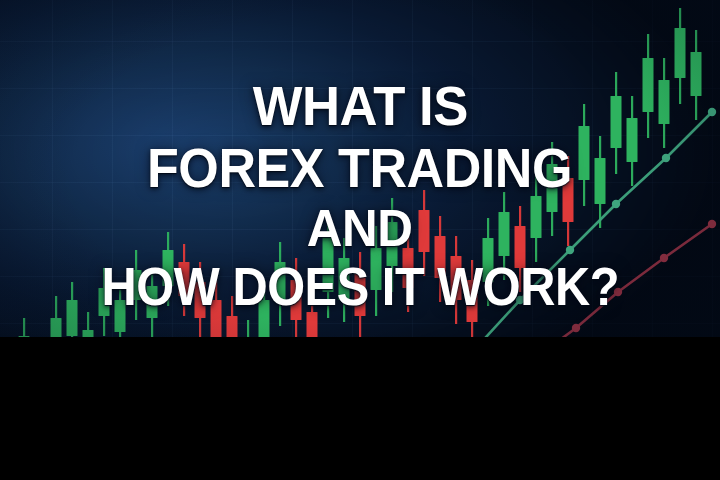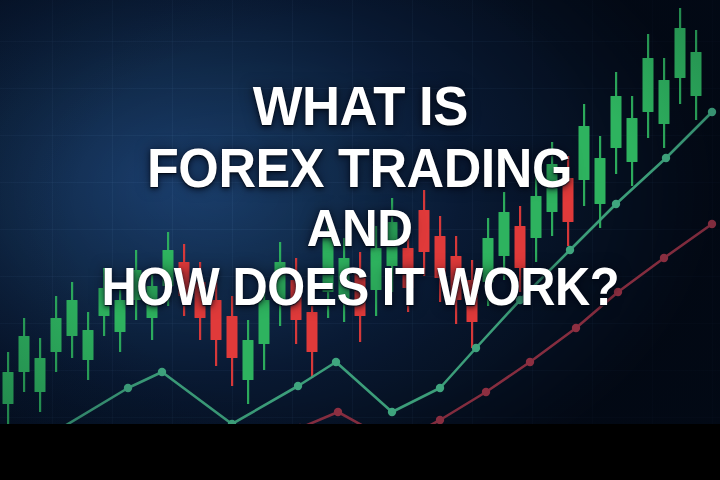--- a/index.html
+++ b/index.html
@@ -3,21 +3,21 @@
 <meta charset="utf-8">
 <style>
   html, body {
     margin: 0;
     padding: 0;
     background: #000;
   }
   #stage {
     position: relative;
     width: 720px;
-    height: 424px;
+    height: 337px;
     overflow: hidden;
     font-family: "Liberation Sans", sans-serif;
     background: #8b5cf6;
   }
   
   .bg-base {
     position: absolute;
     inset: 0;
     background:
       radial-gradient(ellipse 62% 70% at 22% 42%, #1b4070 0%, #143358 38%, #0c2344 68%, #081a33 100%);

